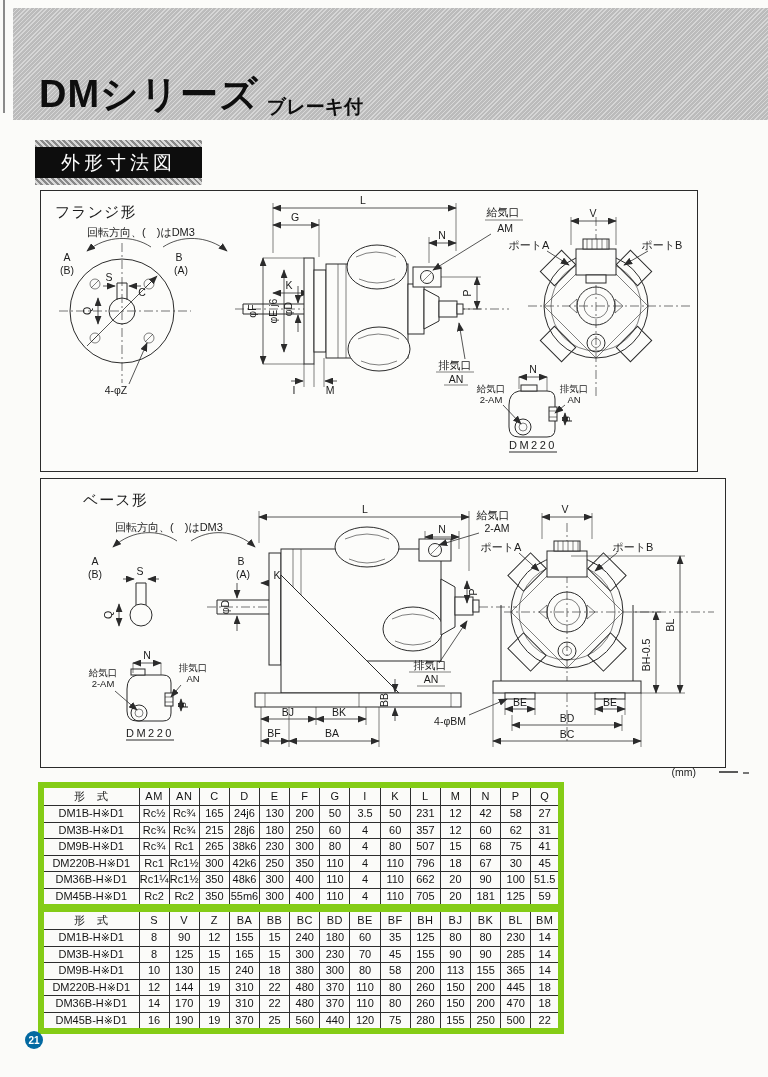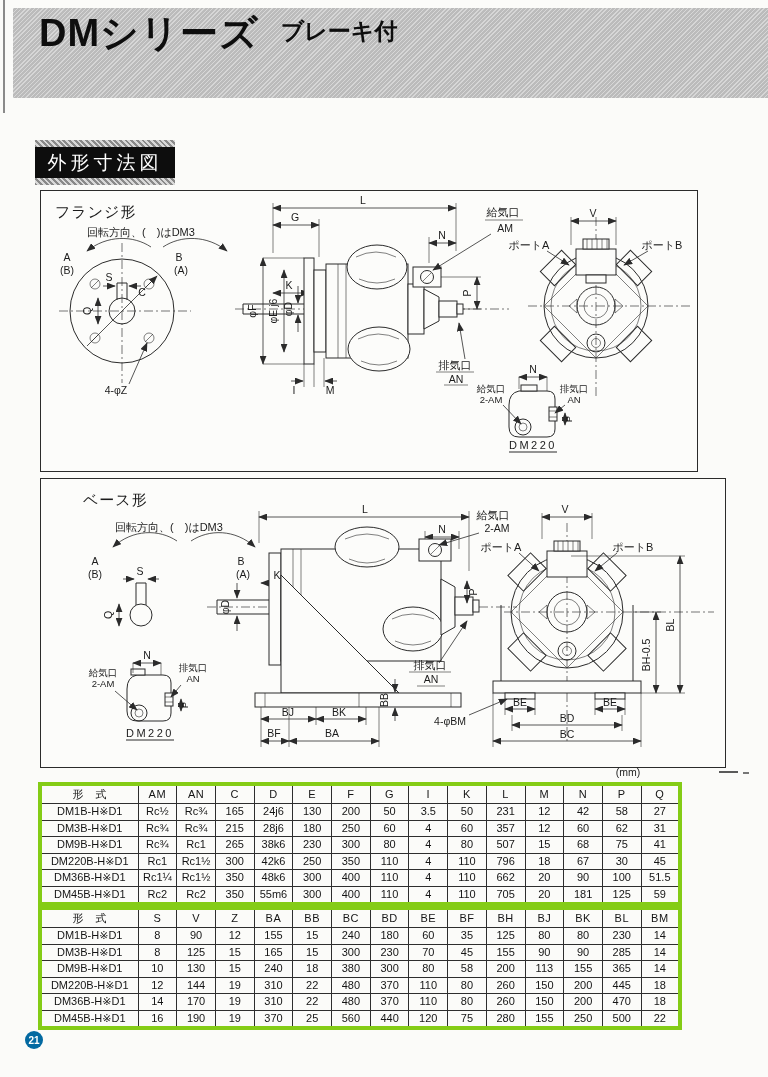--- a/index.html
+++ b/index.html
@@ -1,46 +1,46 @@
 <!DOCTYPE html>
 <html><head>
 <meta charset="utf-8">
 <style>
   html,body{margin:0;padding:0;background:#e9e9e7;}
   .page{position:relative;width:768px;height:1077px;background:#fbfbf9;overflow:hidden;
         font-family:"Liberation Sans","DejaVu Sans",sans-serif;color:#141414;}
   .edge-line{position:absolute;left:3px;top:0;width:2px;height:113px;background:#8a8a8a;}
-  .banner{position:absolute;left:13px;top:8px;width:755px;height:90px;background:#c7c7c7;
+  .banner{position:absolute;left:13px;top:8px;width:755px;height:112px;background:#c7c7c7;
           background-image:repeating-linear-gradient(135deg, rgba(255,255,255,.28) 0 1px, rgba(0,0,0,.06) 1px 3px);
-          display:flex;align-items:flex-start;}
+          display:flex;align-items:flex-end;}
   .banner .t1{font-size:38px;font-weight:bold;margin-left:26px;letter-spacing:1px;color:#0e0e0e;}
-  .banner .t2{font-size:23px;font-weight:bold;margin-left:22px;margin-top:8px;color:#0e0e0e;}
-  .sect{position:absolute;left:35px;top:140px;width:140px;}
+  .banner .t2{font-size:19px;font-weight:bold;margin-left:8px;margin-top:8px;color:#0e0e0e;}
+  .sect{position:absolute;left:35px;top:140px;width:167px;}
   .sect .hatch{height:7px;background:repeating-linear-gradient(45deg,#8a8a8a 0 2px,#d9d9d9 2px 4px);}
   .sect .box{height:31px;background:#0d0d0d;color:#fff;display:flex;align-items:center;justify-content:center;
              font-size:19px;letter-spacing:4px;}
   .panel{position:absolute;left:40px;width:656px;border:1.4px solid #2b2b2b;background:#fcfcfa;}
   #panel-flange{top:190px;height:280px;}
   #panel-base{top:478px;height:288px;padding-left:28px;}
   svg{display:block;}
   svg text{font-family:"Liberation Sans","DejaVu Sans",sans-serif;fill:#1b1b1b;}
   .lbl{font-size:10.5px;}
   .sm{font-size:9.5px;}
   .jp{font-size:11px;}
   .jps{font-size:9.5px;}
   .ttl{font-size:15px;letter-spacing:1px;}
   .mdl{font-size:11px;letter-spacing:2.5px;}
   .s{stroke:#2b2b2b;stroke-width:1;fill:none;}
   .sf{stroke:#2b2b2b;stroke-width:1;fill:#fcfcfa;}
   .cl{stroke:#3a3a3a;stroke-width:.7;stroke-dasharray:9 3 2 3;fill:none;}
   .dim{stroke:#2b2b2b;stroke-width:.8;fill:none;}
   .thin{stroke:#2b2b2b;stroke-width:.6;fill:none;}
-  .units{position:absolute;top:766px;left:560px;width:136px;text-align:center;font-size:10.5px;color:#222;}
-  .tbl{position:absolute;left:38px;width:644px;border-collapse:collapse;table-layout:fixed;background:#fbfbf9;
-       border:4px solid #84cc16;}
+  .units{position:absolute;top:766px;left:560px;width:136px;text-align:right;font-size:10.5px;color:#222;}
+  .tbl{position:absolute;left:38px;width:526px;border-collapse:collapse;table-layout:fixed;background:#fbfbf9;
+       border:6px solid #84cc16;}
   #table1{top:782px;}
   #table2{top:906px;}
   .tbl th,.tbl td{border:1px solid #2e2e2e;font-size:11px;font-weight:normal;text-align:center;
        padding:0;height:15.5px;line-height:1;white-space:nowrap;overflow:hidden;color:#141414;}
   .tbl th{height:17px;letter-spacing:.5px;}
   .pageno{position:absolute;left:25px;top:1031px;width:18px;height:18px;border-radius:50%;background:#0369a1;
           color:#fff;font-size:10px;font-weight:bold;display:flex;align-items:center;justify-content:center;}
   .mark-dash{position:absolute;top:771px;left:719px;width:19px;height:2px;background:#5a5a5a;}
   .mark-dash2{position:absolute;top:772px;left:743px;width:6px;height:2px;background:#777;}
 </style>

